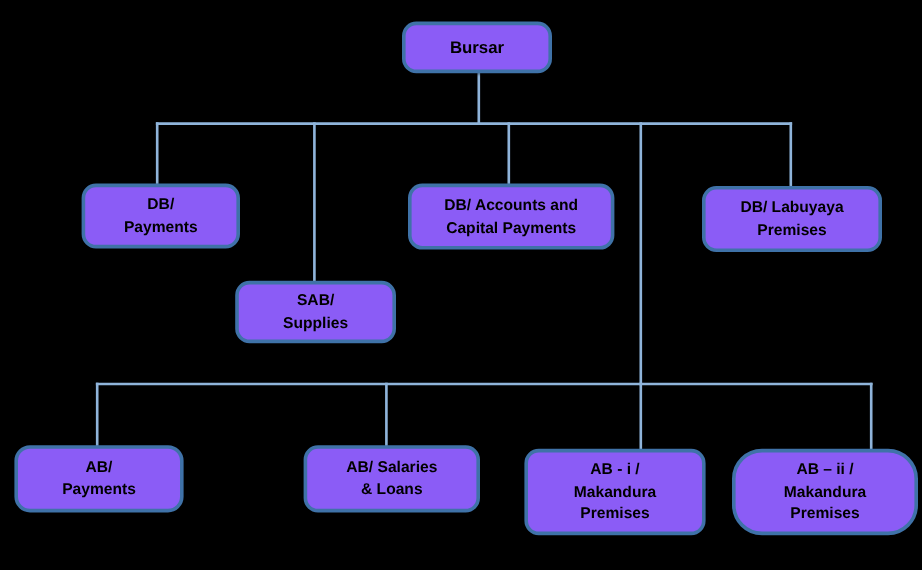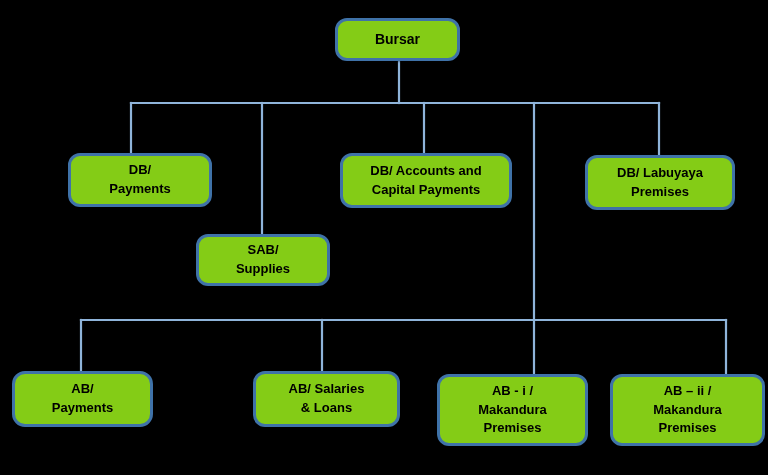--- a/index.html
+++ b/index.html
@@ -19,21 +19,21 @@
     position: absolute;
     left: 0;
     top: 0;
     width: 768px;
     height: 475px;
     pointer-events: none;
   }
   .node {
     position: absolute;
     box-sizing: border-box;
-    background: #84cc16;
+    background: #8b5cf6;
     border: 3px solid #3f72a8;
     border-radius: 12px;
     display: flex;
     flex-direction: column;
     align-items: center;
     justify-content: center;
     color: #000000;
     font-weight: bold;
     font-size: 13px;
     line-height: 1.45;
@@ -73,21 +73,21 @@
       <line x1="322" y1="320" x2="322" y2="371"></line>
       <line x1="534" y1="320" x2="534" y2="374"></line>
       <line x1="726" y1="320" x2="726" y2="374"></line>
     </g>
   </svg>
 
   <div class="node root" style="left:335px; top:18px; width:125px; height:43px;">
     <span class="line">Bursar</span>
   </div>
 
-  <div class="node" style="left:68px; top:153px; width:144px; height:54px;">
+  <div class="node" style="left:68px; top:153px; width:132px; height:54px;">
     <span class="line">DB/</span>
     <span class="line">Payments</span>
   </div>
 
   <div class="node" style="left:340px; top:153px; width:172px; height:55px;">
     <span class="line">DB/ Accounts and</span>
     <span class="line">Capital Payments</span>
   </div>
 
   <div class="node" style="left:196px; top:234px; width:134px; height:52px;">
@@ -109,19 +109,19 @@
     <span class="line">AB/ Salaries</span>
     <span class="line">&amp; Loans</span>
   </div>
 
   <div class="node" style="left:437px; top:374px; width:151px; height:72px;">
     <span class="line">AB - i /</span>
     <span class="line">Makandura</span>
     <span class="line">Premises</span>
   </div>
 
-  <div class="node" style="left:610px; top:374px; width:155px; height:72px;">
+  <div class="node" style="left:610px; top:374px; width:155px; height:72px;border-radius:25px;">
     <span class="line">AB – ii /</span>
     <span class="line">Makandura</span>
     <span class="line">Premises</span>
   </div>
 
 </div>
 
 </body></html>

